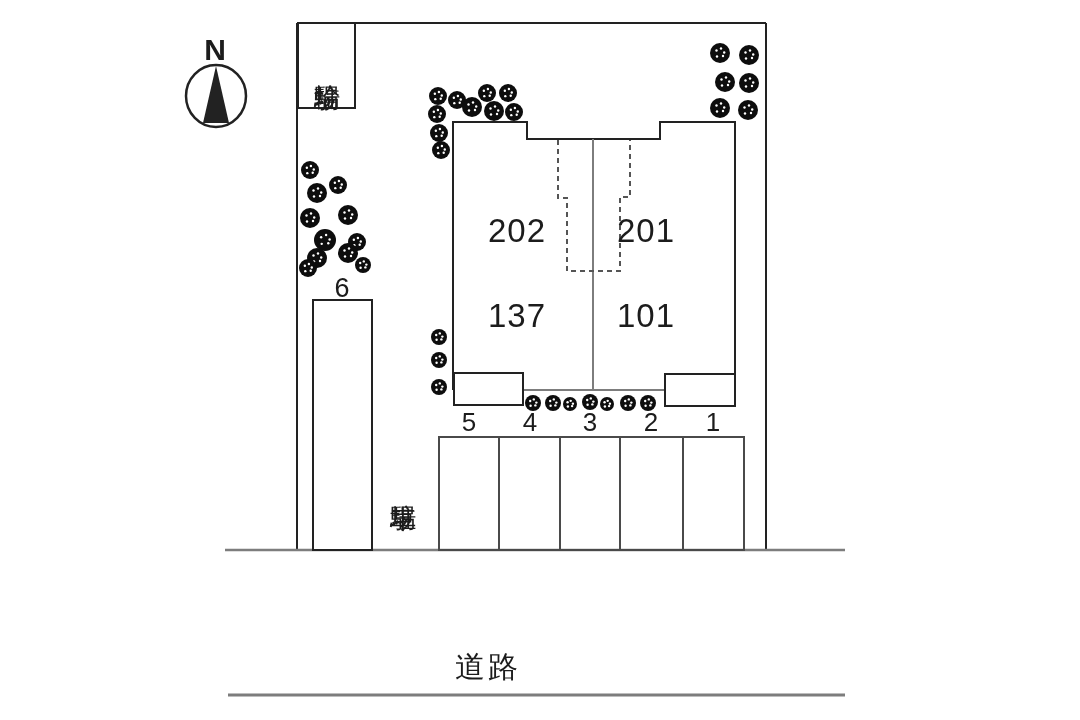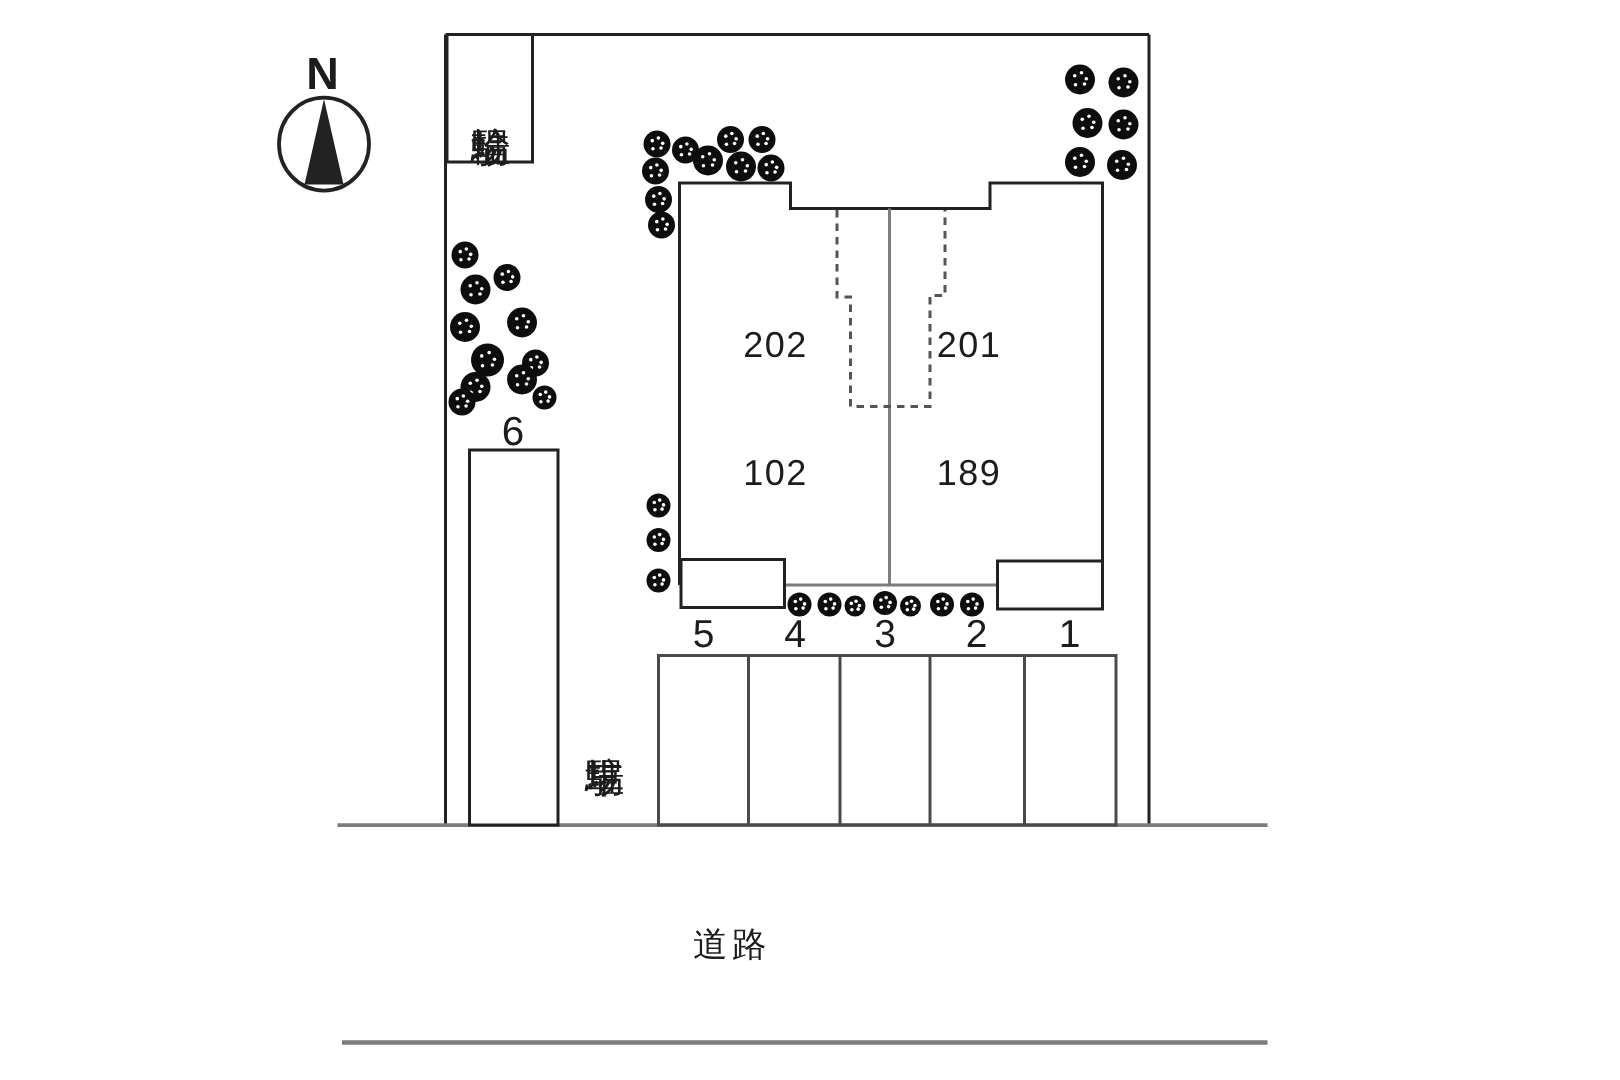--- a/index.html
+++ b/index.html
@@ -22,23 +22,23 @@
     text-align:center;
   }
   .bold{font-weight:bold;font-size:30px;}
   .vtext{
     writing-mode:vertical-rl;
     text-orientation:upright;
     font-size:26px;
     line-height:1.05;
     letter-spacing:1px;
   }
-  .unit span{display:block;font-size:24px;line-height:31px;letter-spacing:1px;}
+  .unit span{display:block;font-size:33px;line-height:31px;letter-spacing:1px;}
   .stall-num{font-size:26px;}
-  .road-lbl{font-size:23px;letter-spacing:3px;}
+  .road-lbl{font-size:30px;letter-spacing:3px;margin-top:37px;}
 </style>
 </head>
 <body>
 
 <div class="plan">
 
   <svg id="plan-svg" width="1080" height="720" viewBox="0 0 1080 720">
       <line x1="298" y1="23" x2="766" y2="23" stroke="#222222" stroke-width="2"></line>
       <line x1="297" y1="23" x2="297" y2="550" stroke="#222222" stroke-width="2"></line>
       <line x1="766" y1="23" x2="766" y2="550" stroke="#222222" stroke-width="2"></line>
@@ -284,26 +284,26 @@
     </svg>
 
   <div class="lbl bold" style="left:215px;top:50px;">N</div>
 
   <div class="lbl vtext" style="left:327px;top:65px;">駐輪場</div>
 
   <div class="lbl" style="left:342px;top:288px;">6</div>
 
   <div class="lbl unit" style="left:517px;top:273px;">
     <span>202</span>
-    <span>102</span>
+    <span>137</span>
   </div>
 
   <div class="lbl unit" style="left:646px;top:273px;">
     <span>201</span>
-    <span>189</span>
+    <span>101</span>
   </div>
 
   <div class="lbl stall-num" style="left:469px;top:422px;">5</div>
   <div class="lbl stall-num" style="left:530px;top:422px;">4</div>
   <div class="lbl stall-num" style="left:590px;top:422px;">3</div>
   <div class="lbl stall-num" style="left:651px;top:422px;">2</div>
   <div class="lbl stall-num" style="left:713px;top:422px;">1</div>
 
   <div class="lbl vtext" style="left:403px;top:485px;">駐車場</div>
 

